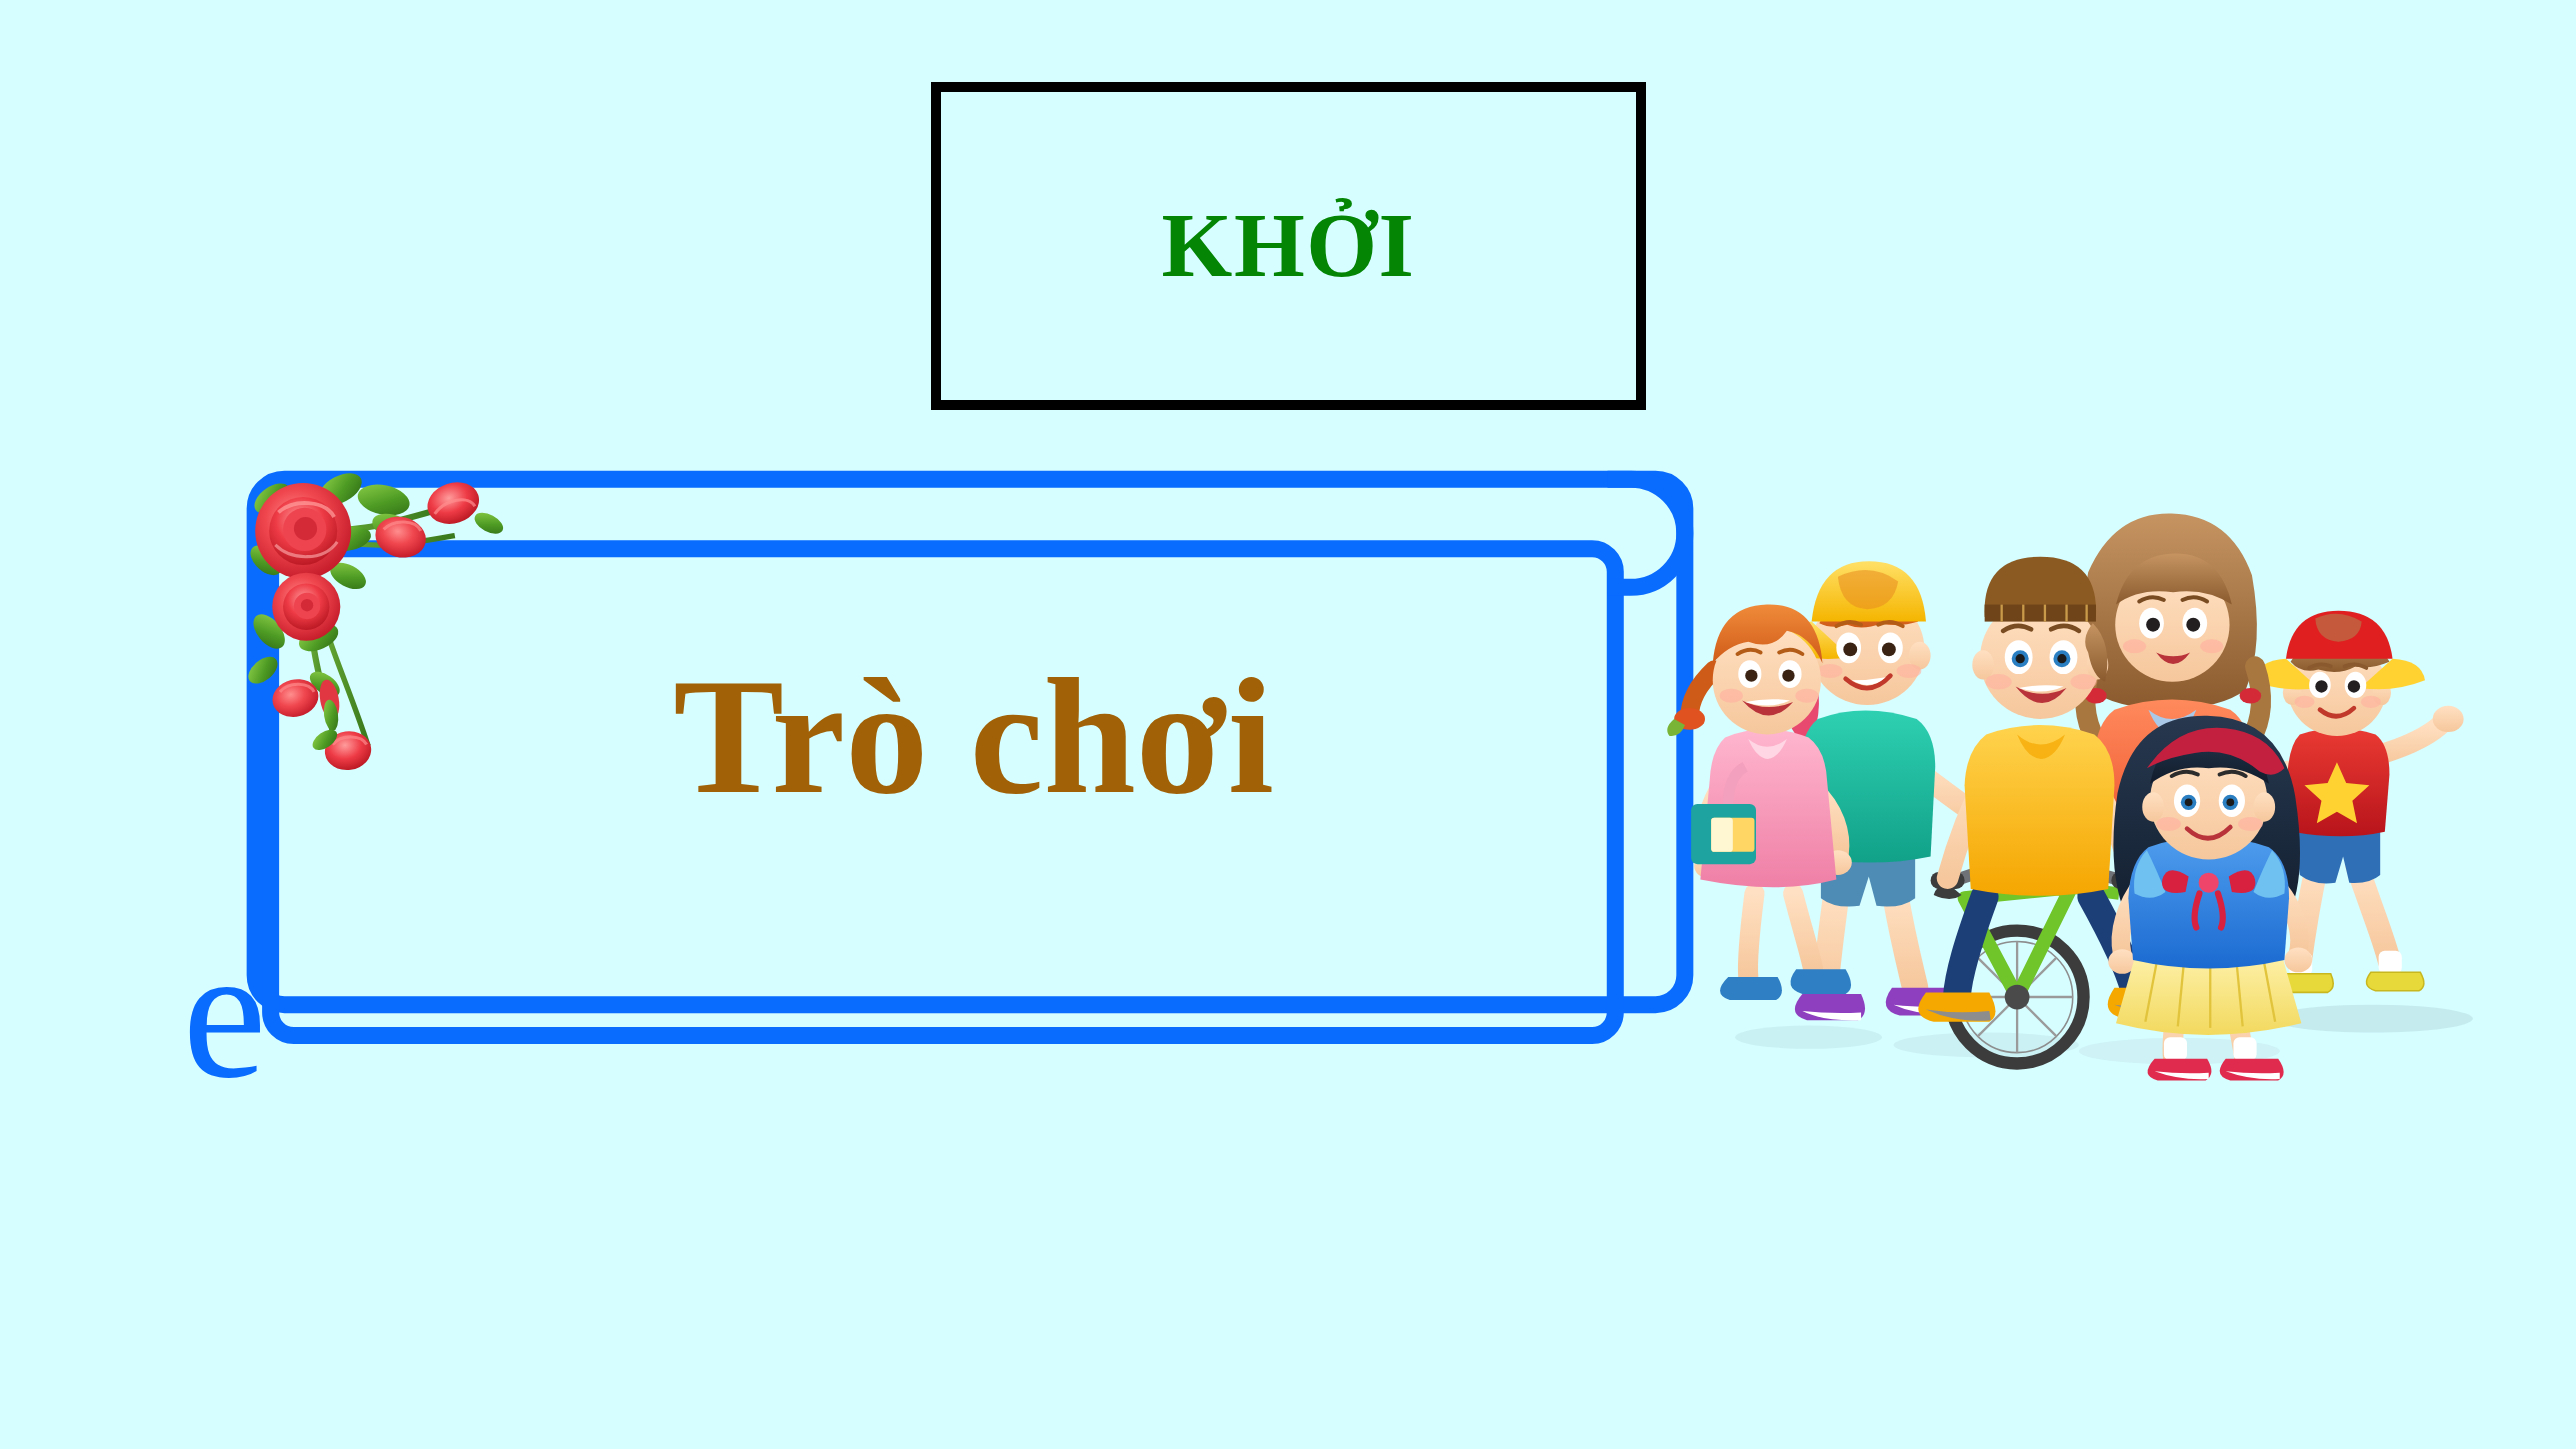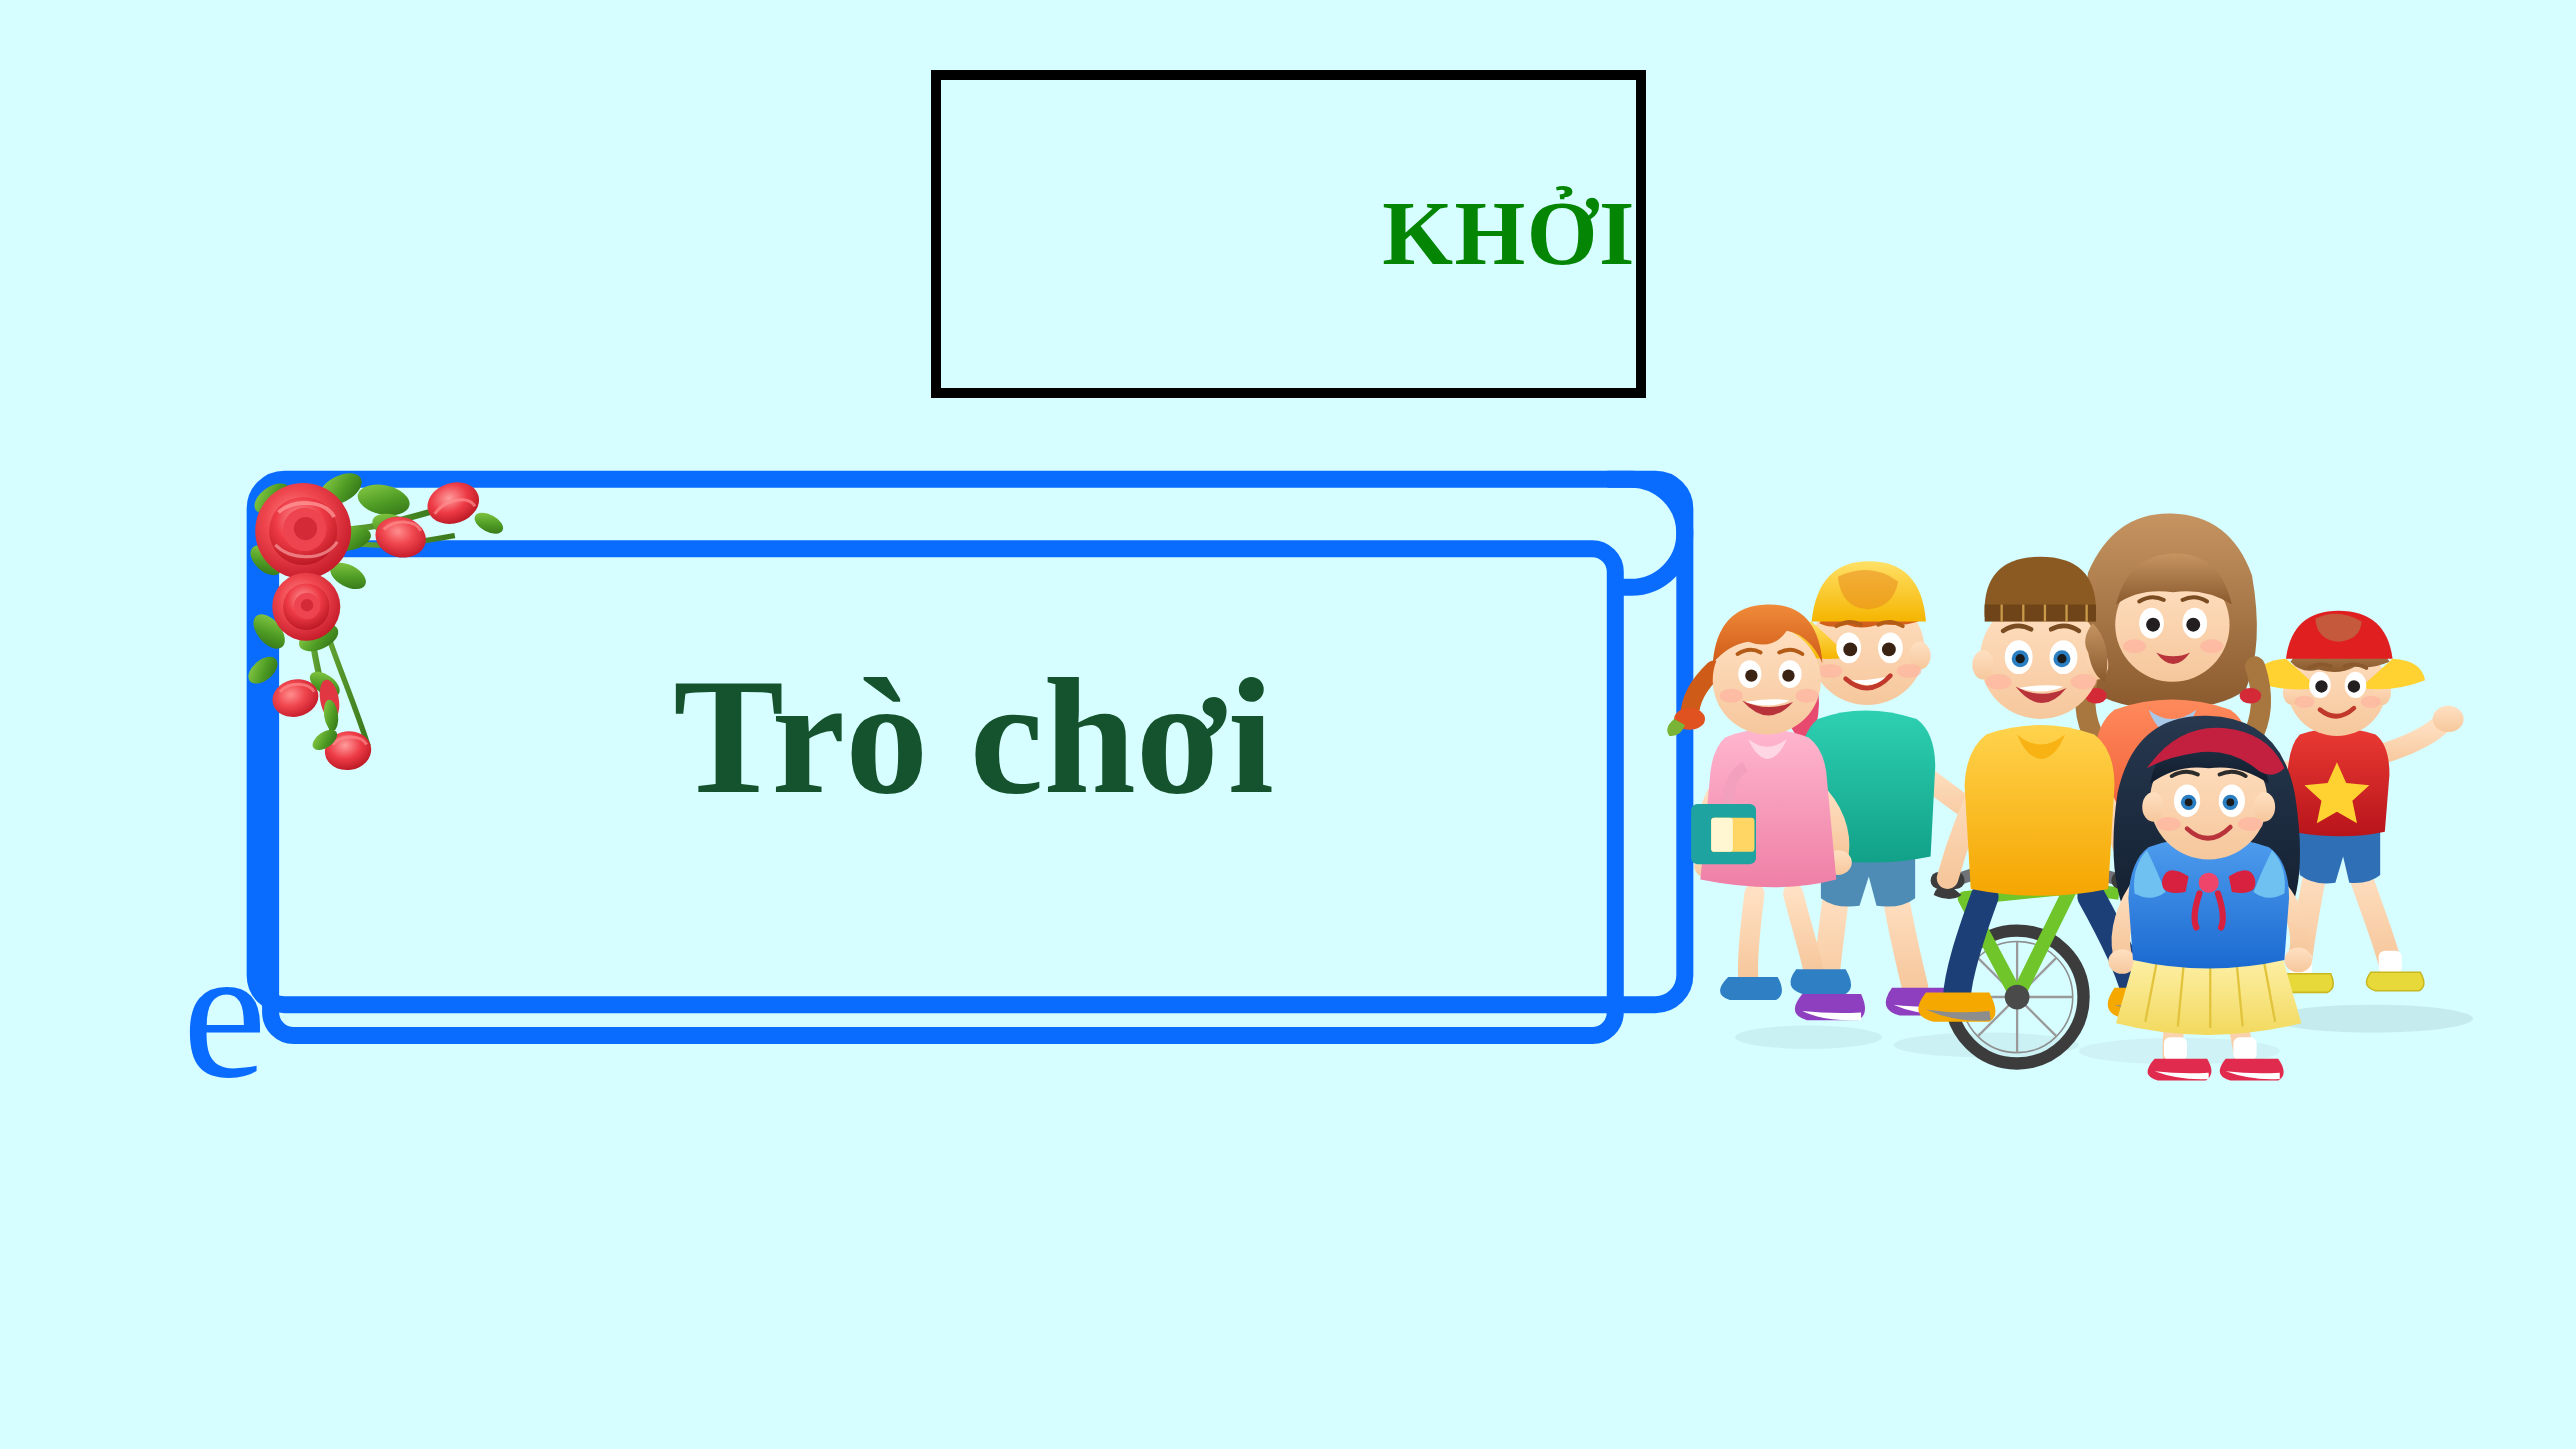--- a/index.html
+++ b/index.html
@@ -9,27 +9,27 @@
     background:#d6fdff;
     font-family:"Liberation Serif", serif;
     overflow:hidden;
     position:relative;
   }
   .slide{position:absolute;inset:0;background:#d6fdff;}
 
   
   .title-box{
     position:absolute;
-    left:931px; top:70px;
+    left:931px; top:82px;
     width:715px; height:328px;
     border:10px solid #000000;
     background:#d6fdff;
     box-sizing:border-box;
     display:flex;flex-direction:column;
-    align-items:flex-end;justify-content:center;
+    align-items:center;justify-content:center;
     gap:11px;
   }
   .title-line{
     color:#048504;
     font-family:"Liberation Serif", serif;
     font-weight:bold;
     font-size:91px;
     line-height:1.18;
     letter-spacing:1.5px;
     white-space:nowrap;
@@ -38,21 +38,21 @@
   
   .frame-wrap{position:absolute;left:0;top:0;width:2576px;height:1449px;pointer-events:none;}
   .frame-wrap svg{position:absolute;left:0;top:0;}
 
   
   .game-text{
     position:absolute;
     left:510px; top:653px;
     width:927px;
     text-align:center;
-    color:#14532d;
+    color:#a16207;
     font-family:"Liberation Serif", serif;
     font-weight:bold;
     font-size:166px;
     line-height:1.0;
     white-space:nowrap;
   }
 
   
   .roses{position:absolute;left:232px;top:452px;width:294px;height:325px;}
 

